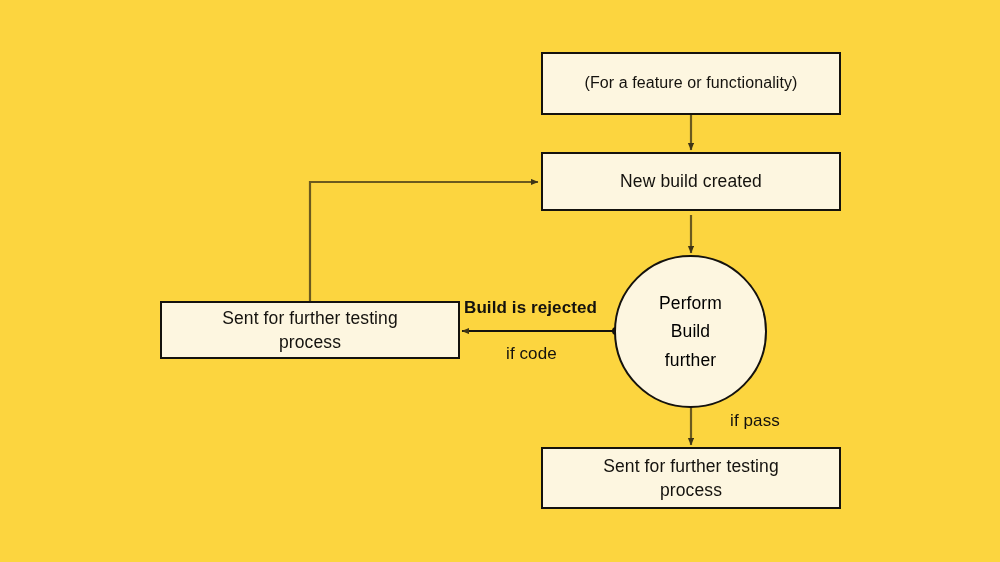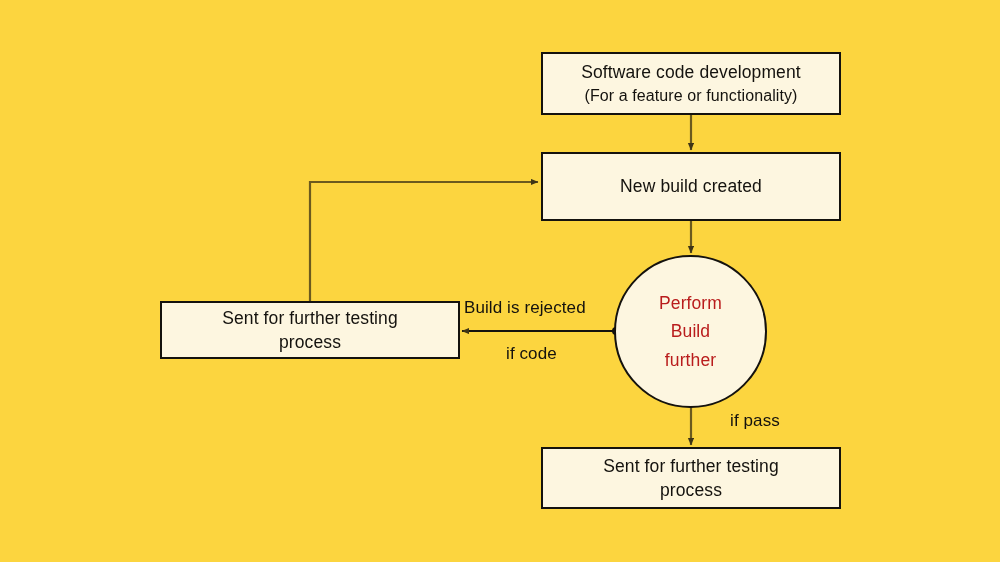--- a/index.html
+++ b/index.html
@@ -41,21 +41,21 @@
     position: absolute;
     box-sizing: border-box;
     background: #FDF6E0;
     border: 2px solid #14120E;
     border-radius: 50%;
     display: flex;
     flex-direction: column;
     align-items: center;
     justify-content: center;
     text-align: center;
-    color: #b91c1c;
+    color: #000000;
   }
   .line-primary {
     font-size: 17.5px;
     line-height: 1.38;
     letter-spacing: 0.1px;
   }
   .line-secondary {
     font-size: 16px;
     line-height: 1.38;
     letter-spacing: 0.1px;
@@ -68,26 +68,26 @@
   .edge-label {
     position: absolute;
     color: #14120E;
     font-size: 17px;
     letter-spacing: 0.1px;
     white-space: nowrap;
   }
 
   
   #node-software-code-development { left: 541px; top: 52px;  width: 300px; height: 63px; }
-  #node-new-build-created        { left: 541px; top: 152px; width: 300px; height: 69px; }
+  #node-new-build-created        { left: 541px; top: 152px; width: 300px; height: 59px; }
   #node-perform-smoke-testing    { left: 614px; top: 255px; width: 153px; height: 153px; }
   #node-sent-further-left        { left: 160px; top: 301px; width: 300px; height: 58px; }
   #node-sent-further-bottom      { left: 541px; top: 447px; width: 300px; height: 62px; }
 
-  #label-build-is-rejected { left: 464px; top: 298px; }
+  #label-build-is-rejected { left: 464px; top: 298px; font-weight: bold; }
   #label-if-fail           { left: 506px; top: 344px; }
   #label-if-pass           { left: 718px; top: 411px; margin-left: 12px; }
 </style>
 </head>
 <body>
 
 <div id="canvas">
 
   <svg id="flow-svg" viewBox="0 0 1000 562" xmlns="http://www.w3.org/2000/svg">
     <defs>
@@ -102,21 +102,20 @@
 
     <circle cx="616" cy="331" r="4" fill="#14120E"></circle>
     <line x1="616" y1="331" x2="462" y2="331" stroke="#14120E" stroke-width="2" marker-end="url(#arrowhead)"></line>
 
     <line x1="691" y1="404" x2="691" y2="445" stroke="#6B5A1E" stroke-width="2.2" marker-end="url(#arrowhead)"></line>
 
     <path d="M310,301 L310,182 L538,182" fill="none" stroke="#6B5A1E" stroke-width="2.2" marker-end="url(#arrowhead)"></path>
   </svg>
 
   <div class="node-box" id="node-software-code-development">
-    <div class="line-primary">Software code development</div>
     <div class="line-secondary">(For a feature or functionality)</div>
   </div>
 
   <div class="node-box" id="node-new-build-created">
     <div class="line-primary">New build created</div>
   </div>
 
   <div class="node-circle" id="node-perform-smoke-testing">
     <div class="circle-line">Perform</div>
     <div class="circle-line">Build</div>

